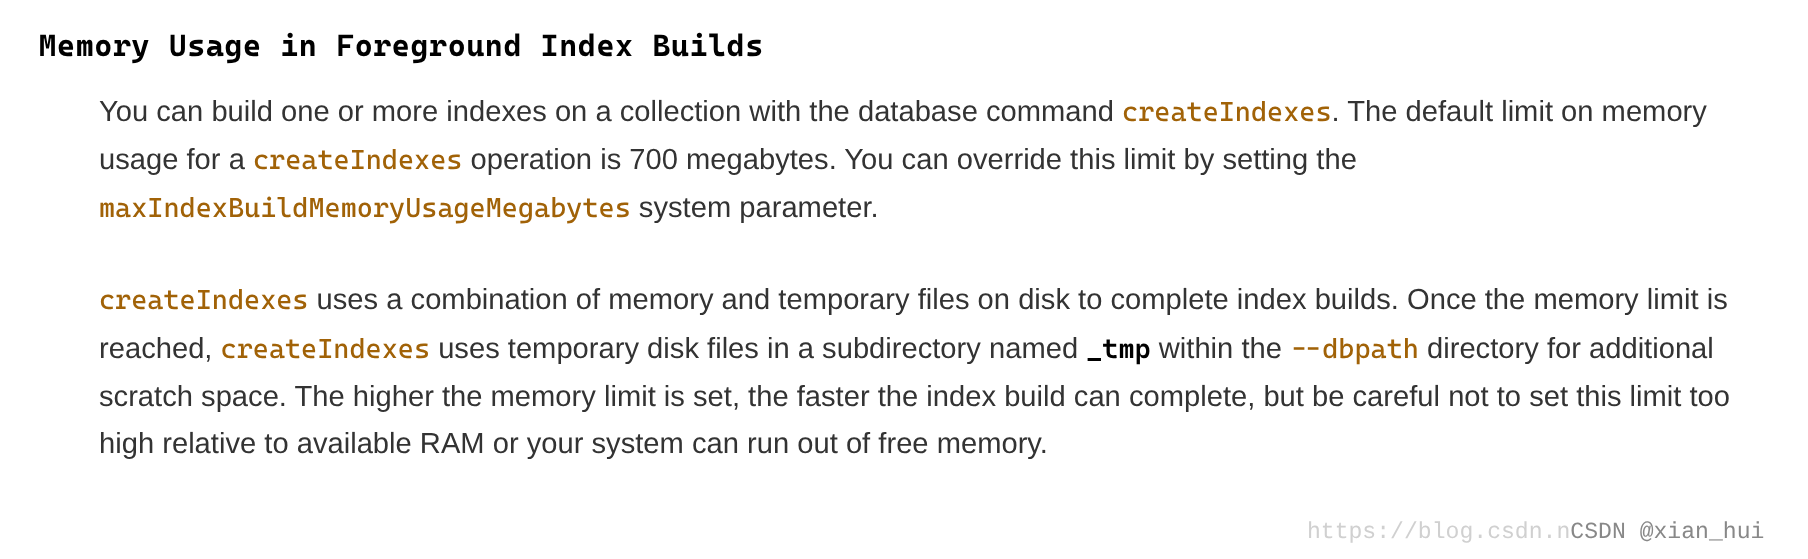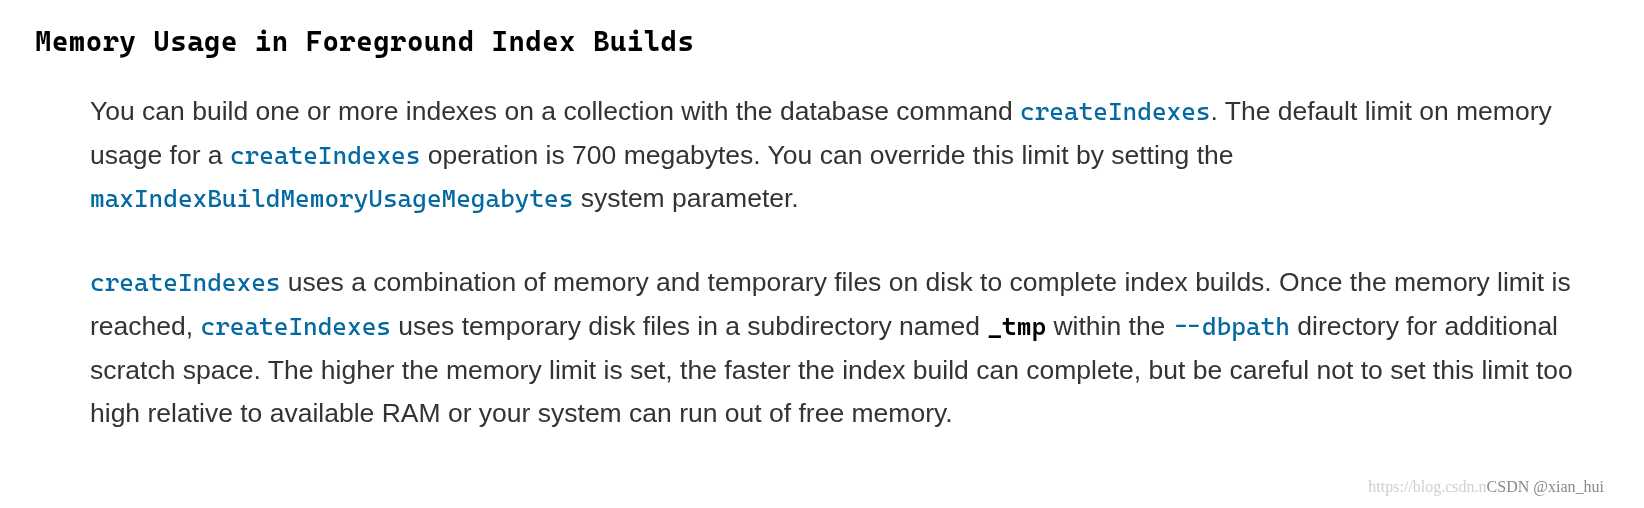--- a/index.html
+++ b/index.html
@@ -12,54 +12,54 @@
       background: #ffffff;
       width: 1644px;
       padding: 25px 35px;
       color: #222;
     }
     .heading {
       font-family: "SF Mono", Monaco, "Cascadia Code", "Roboto Mono", Consolas, "Courier New", monospace;
       font-size: 28px;
       color: #000;
       letter-spacing: 0.5px;
-      margin-bottom: 32px;
+      margin-bottom: 22px;
     }
     .body-content {
       padding-left: 55px;
       padding-right: 30px;
     }
     .paragraph {
       font-size: 26.5px;
       line-height: 1.65;
       color: #333;
       margin-bottom: 40px;
     }
     .paragraph:last-child {
       margin-bottom: 0;
     }
     .code-link {
       font-family: "SF Mono", Monaco, "Cascadia Code", "Roboto Mono", Consolas, "Courier New", monospace;
-      color: #0369a1;
+      color: #a16207;
       font-size: 25px;
       text-align: center;
     }
     .code-inline {
       font-family: "SF Mono", Monaco, "Cascadia Code", "Roboto Mono", Consolas, "Courier New", monospace;
       color: #000;
       font-size: 25px;
       font-weight: 600;
     }
     .watermark {
       position: absolute;
       bottom: 12px;
       right: 40px;
-      font-size: 16px;
+      font-size: 21px;
       color: #d0d0d0;
-      font-family: Liberation Serif, serif;
+      font-family: Liberation Mono, monospace;
     }
     .watermark .darker {
       color: #888;
     }
   </style>
 </head>
 <body>
 
 <h2 class="heading">Memory Usage in Foreground Index Builds</h2>
 

